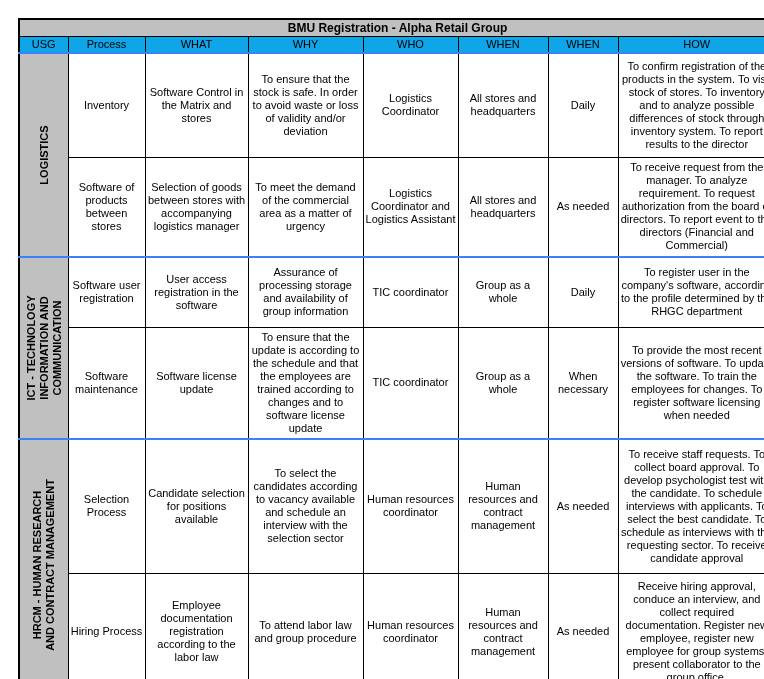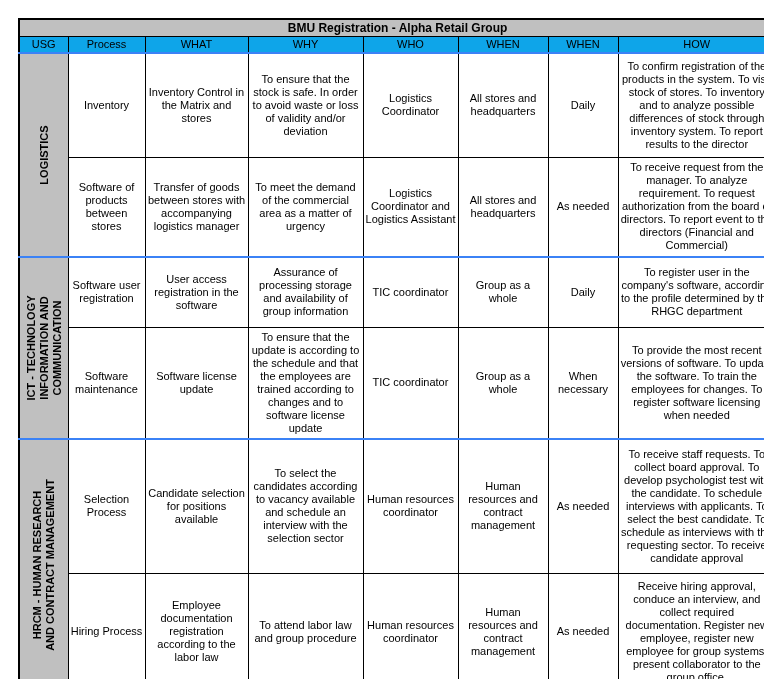--- a/index.html
+++ b/index.html
@@ -98,30 +98,30 @@
       <td>WHEN</td>
       <td>WHEN</td>
       <td>HOW</td>
     </tr>
 
     <tr class="r1 group-start">
       <td class="usg-cell" rowspan="2">
         <div class="usg-rot" style="width:190px">LOGISTICS</div>
       </td>
       <td>Inventory</td>
-      <td>Inventory Control in the Matrix and stores</td>
+      <td>Software Control in the Matrix and stores</td>
       <td>To ensure that the stock is safe. In order to avoid waste or loss of validity and/or deviation</td>
       <td>Logistics Coordinator</td>
       <td>All stores and headquarters</td>
       <td>Daily</td>
       <td>To confirm registration of the products in the system. To visit stock of stores. To inventory and to analyze possible differences of stock through inventory system. To report results to the director</td>
     </tr>
     <tr class="r2">
       <td>Software of products between stores</td>
-      <td>Transfer of goods between stores with accompanying logistics manager</td>
+      <td>Selection of goods between stores with accompanying logistics manager</td>
       <td>To meet the demand of the commercial area as a matter of urgency</td>
       <td>Logistics Coordinator and Logistics Assistant</td>
       <td>All stores and headquarters</td>
       <td>As needed</td>
       <td>To receive request from the manager. To analyze requirement. To request authorization from the board of directors. To report event to the directors (Financial and Commercial)</td>
     </tr>
 
     <tr class="r3 group-start">
       <td class="usg-cell" rowspan="2">
         <div class="usg-rot" style="width:112px">ICT - TECHNOLOGY INFORMATION AND COMMUNICATION</div>

